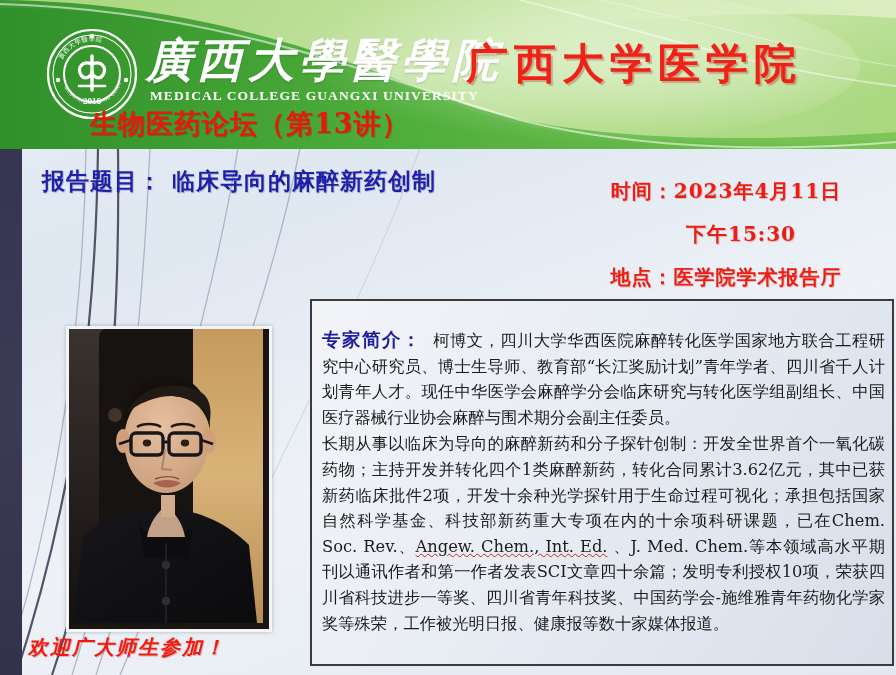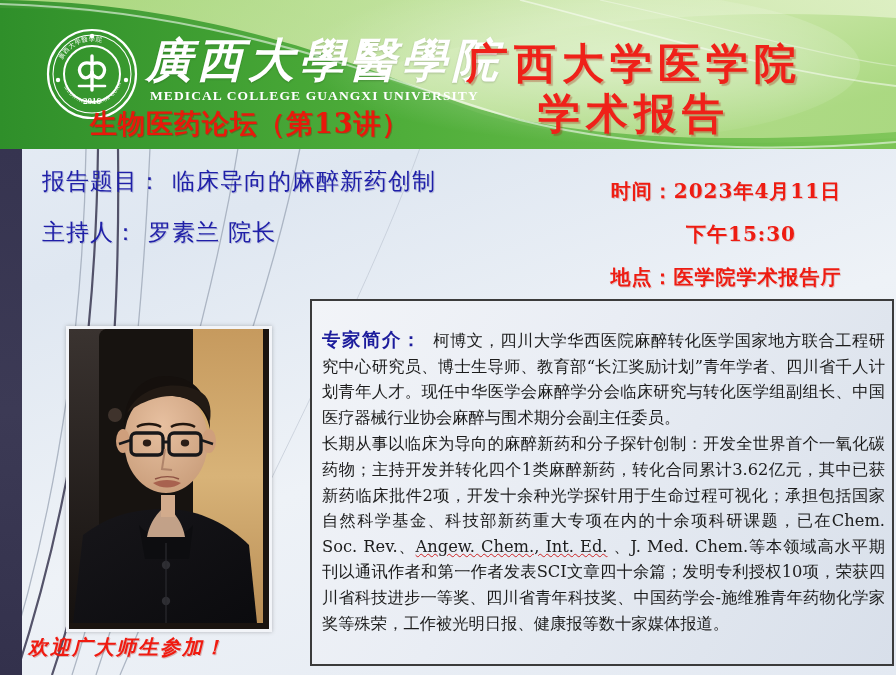--- a/index.html
+++ b/index.html
@@ -65,21 +65,21 @@
     position:absolute;left:538px;top:86px;z-index:4;
     color:#ef2119;font-size:42px;font-weight:bold;letter-spacing:6px;
     font-family:"DejaVu Serif","Liberation Serif",serif;
     text-shadow:2px 2px 1px rgba(160,20,0,.30);
     white-space:nowrap;
   }
 
   
   .meta{position:absolute;left:42px;top:166px;z-index:6;}
   .meta-row{
-    color:#1f1fa8;font-size:23px;font-weight:normal;letter-spacing:1px;
+    color:#1f1fa8;font-size:23px;font-weight:bold;letter-spacing:1px;
     font-family:"DejaVu Serif","Liberation Serif",serif;
     margin-bottom:20px;white-space:nowrap;
     text-shadow:1px 1px 0 rgba(40,40,140,.22);
   }
   .meta-row .indent{display:inline-block;width:10px;}
 
   
   .timeblock{position:absolute;left:556px;top:178px;width:340px;z-index:6;text-align:center;}
   .time-row{
     color:#ee1c12;font-size:20px;font-weight:bold;letter-spacing:1px;
@@ -210,26 +210,24 @@
         <text font-family="'Liberation Serif',serif" font-size="5.2" fill="#ffffff" letter-spacing="0.4">
           <textPath href="#ringbot" startOffset="4%">MEDICAL COLLEGE GUANGXI UNIV</textPath>
         </text>
       </svg>
     </div>
 
     <div class="logo-cn">廣西大學醫學院</div>
     <div class="logo-en">MEDICAL COLLEGE GUANGXI UNIVERSITY</div>
     <div class="forum-line">生物医药论坛（第13讲）</div>
     <div class="head-title1">广西大学医学院</div>
-    <div class="head-title2">学术报告</div>
   </div>
 
   <div class="meta">
     <div class="meta-row"><span>报告题目：</span><span class="indent"></span><span>临床导向的麻醉新药创制</span></div>
-    <div class="meta-row"><span>主持人：</span><span class="indent"></span><span>罗素兰 院长</span></div>
   </div>
 
   <div class="timeblock">
     <div class="time-row"><span>时间：</span><span class="indent"></span><span>2023年4月11日</span></div>
     <div class="time-row center"><span>下午15:30</span></div>
     <div class="time-row"><span>地点：</span><span class="indent"></span><span>医学院学术报告厅</span></div>
   </div>
 
   <div class="photo">
     <svg width="194" height="294" viewBox="0 0 194 294">

